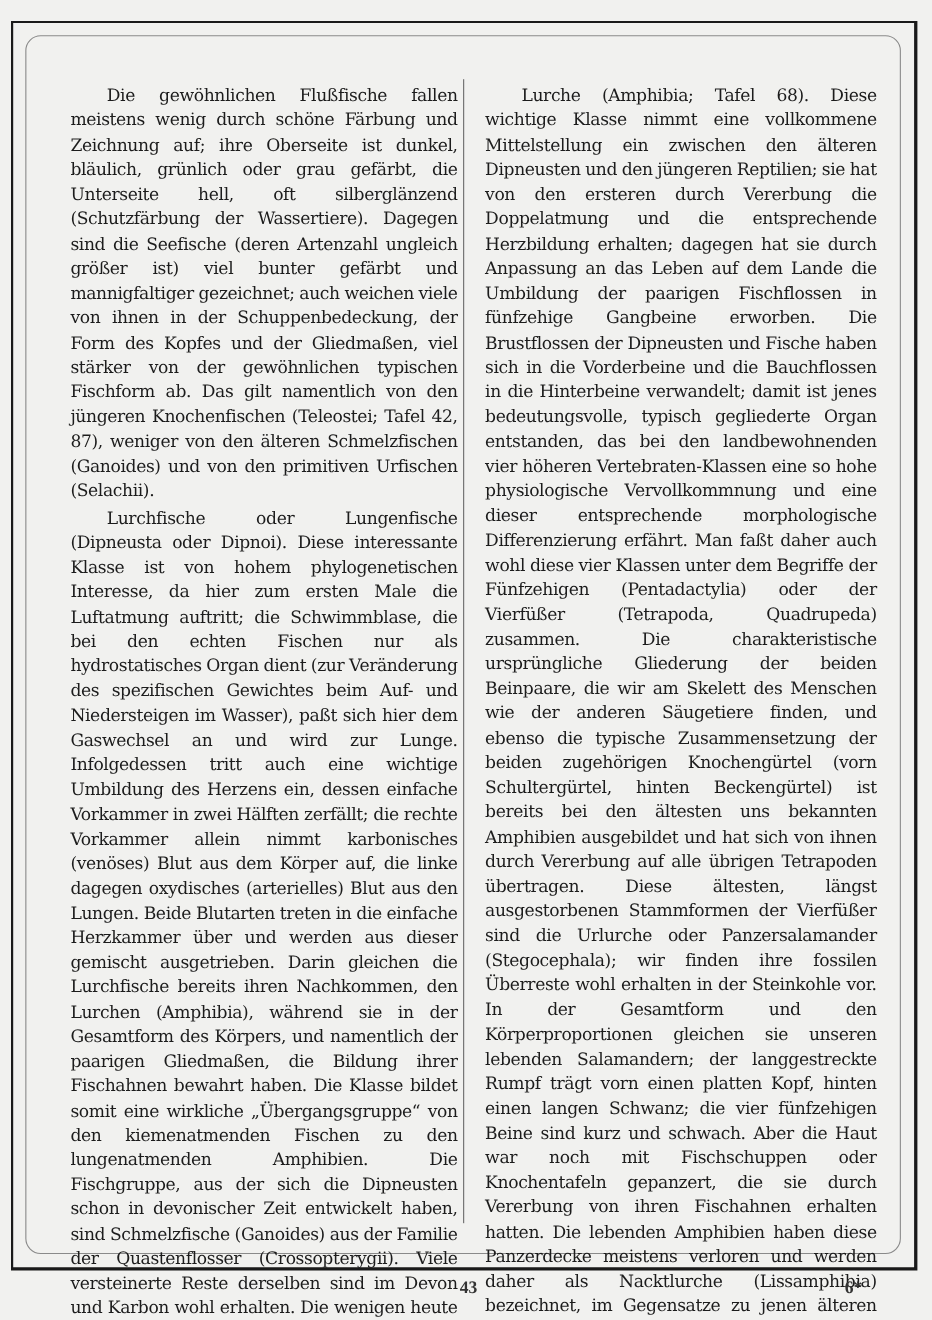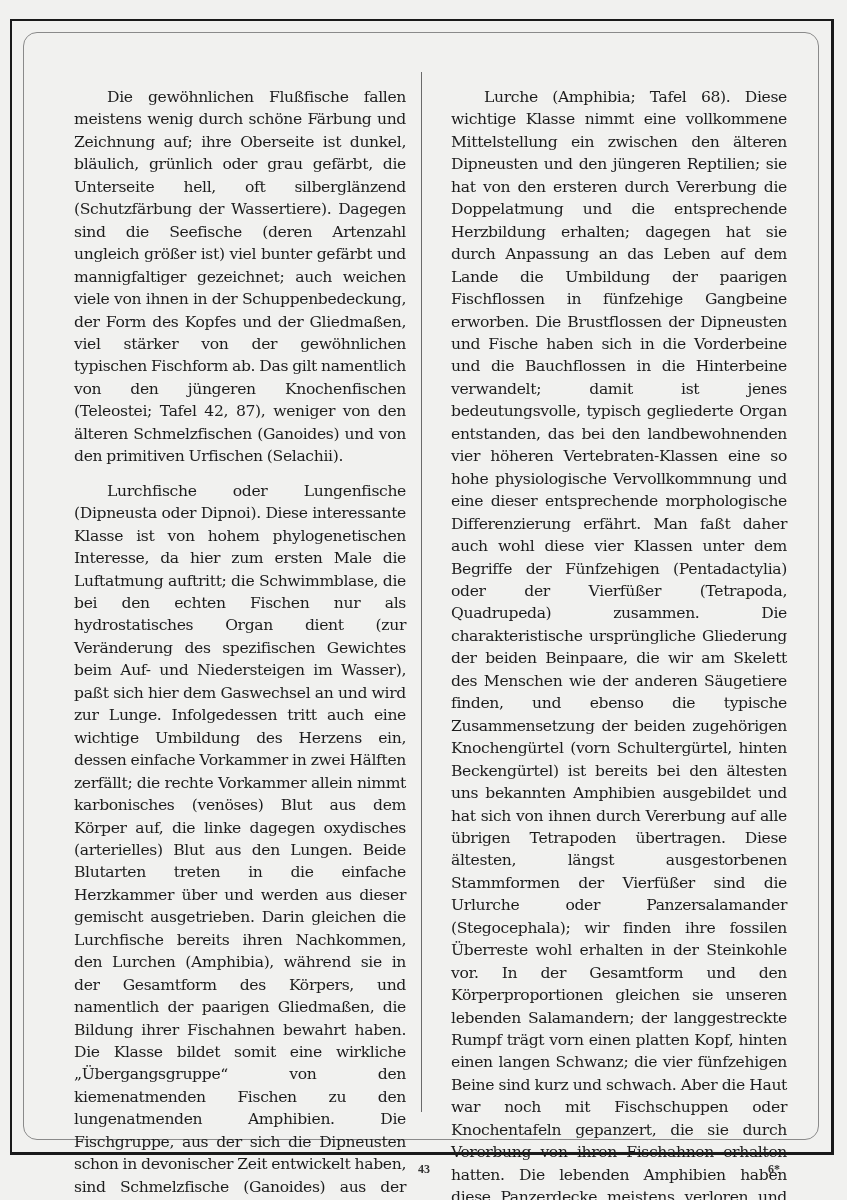--- a/index.html
+++ b/index.html
@@ -31,34 +31,34 @@
       top: 74px;
       width: 356px;
       font-size: 15.6px;
       line-height: 22.45px;
       text-align: justify;
       letter-spacing: -0.35px;
       word-spacing: -0.5px;
     }
     .col-left { left: 62px; }
     .col-right { left: 439px; width: 360px; }
-    .column p { margin: 12px; text-indent: 33px; hyphens: manual; }
+    .column p { margin: 2px; text-indent: 33px; hyphens: manual; }
     .column p b { font-weight: normal; }
     .divider {
       position: absolute;
       left: 421px; top: 72px;
       width: 1px; height: 1040px;
       background: #6a6a6a;
     }
     .footer-num {
       position: absolute;
       top: 1162px;
       font-family: "Liberation Serif", serif;
       font-weight: bold;
-      font-size: 12px;
+      font-size: 16px;
       color: #333;
     }
     .page-number { left: 418px; }
     .signature { left: 768px; }
   </style>
 </head>
 <body>
 
 <div class="outer-frame"></div>
 <div class="inner-frame"></div>

